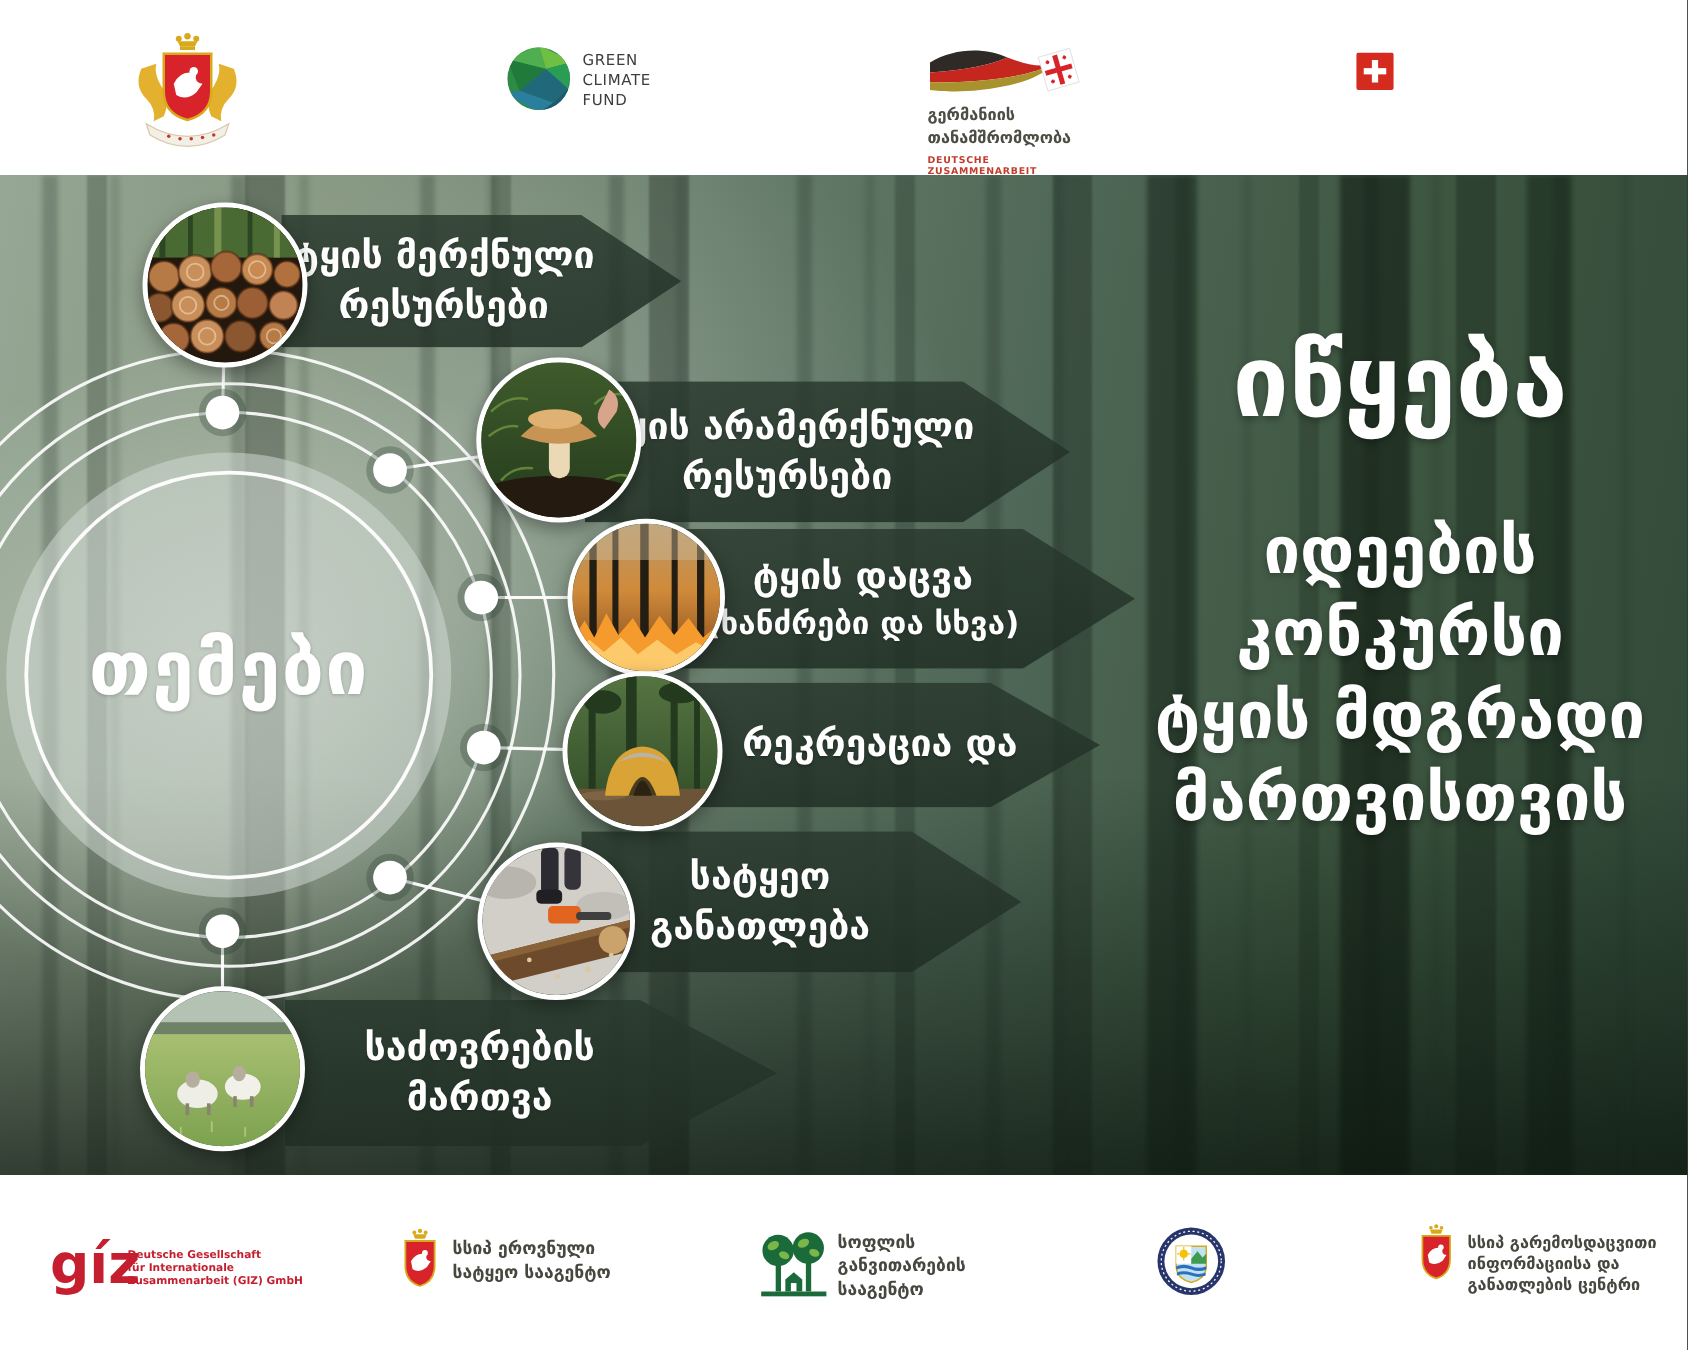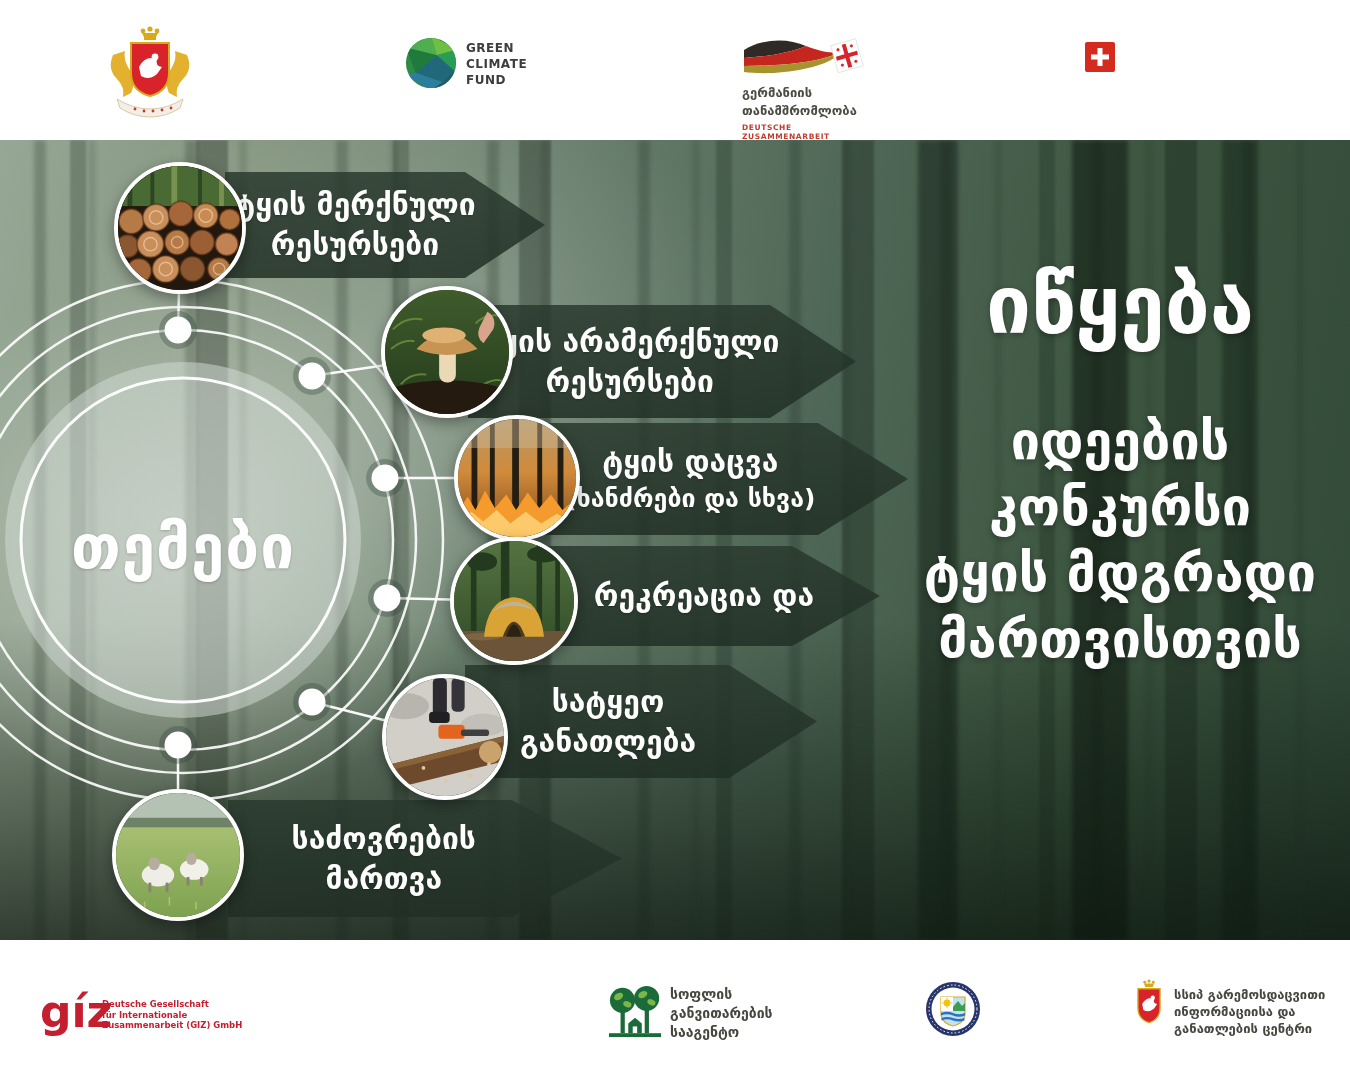--- a/index.html
+++ b/index.html
@@ -31,32 +31,32 @@
     background:linear-gradient(rgba(41,57,45,.84), rgba(32,46,36,.84));
     clip-path:polygon(0 0, calc(100% - var(--aw)) 0, 100% 50%, calc(100% - var(--aw)) 100%, 0 100%);}
   .banner .bl{font-size:30px;line-height:40px;padding-right:calc(var(--aw)*.75);
     text-shadow:0 1px 2px rgba(0,0,0,.25);}
   .banner .bl.sub{font-size:25px;line-height:34px;}
   
   .pcirc{position:absolute;z-index:4;border:4px solid #fff;border-radius:50%;overflow:hidden;
     box-sizing:border-box;box-shadow:0 5px 14px rgba(0,0,0,.35);background:#3a4c35;}
   .pcirc svg{display:block;width:100%;height:100%;}
   
-  .hub-label{position:absolute;left:33px;top:512px;width:300px;z-index:4;text-align:center;
+  .hub-label{position:absolute;left:33px;top:500px;width:300px;z-index:4;text-align:center;
     color:#fff;font-size:60px;font-weight:bold;letter-spacing:1px;text-shadow:0 1px 3px rgba(0,0,0,.2);}
   
   .announce-head{position:absolute;left:900px;top:259px;width:440px;z-index:5;text-align:center;
     color:#fff;font-size:80px;font-weight:bold;text-shadow:0 2px 6px rgba(0,0,0,.3);}
   .announce-sub{position:absolute;left:915px;top:408px;width:410px;z-index:5;text-align:center;
     color:#fff;font-size:52px;line-height:66px;font-weight:bold;text-shadow:0 2px 6px rgba(0,0,0,.3);}
   
   .topbar,.bottombar{position:absolute;left:0;width:1350px;height:140px;background:#fff;z-index:10;}
   .topbar{top:0;}.bottombar{top:940px;}
   .logo{position:absolute;z-index:11;}
-  .gcf-text{font-size:12px;line-height:16px;font-weight:700;letter-spacing:.5px;color:#3d3d3d;}
+  .gcf-text{font-size:12px;line-height:16px;font-weight:400;letter-spacing:.5px;color:#3d3d3d;}
   .gc-geo{font-size:13px;line-height:18px;font-weight:bold;color:#4c4c44;}
   .gc-red{font-size:7.5px;letter-spacing:.6px;color:#c23c2e;font-weight:bold;margin-top:3px;}
   .sdc-lines{font-size:8px;line-height:9.5px;color:#73736d;}
   .sdc-bold{font-size:8px;line-height:10px;color:#33332e;font-weight:bold;margin-top:7px;}
   .giz-word{font-size:44px;font-weight:bold;color:#c41e2f;line-height:44px;}
   .giz-lines{font-size:8.5px;line-height:10.5px;color:#c41e2f;font-weight:600;}
   .geo-agency{font-size:14px;line-height:19px;font-weight:bold;color:#474740;}
   .geo-agency.small{font-size:13px;line-height:17px;}
 </style>
 </head>
@@ -399,20 +399,37 @@
 
   <div class="logo" style="left:40px;top:990px;width:220px;height:60px;">
     <div class="giz-word" style="position:absolute;left:0;top:0;">gíz</div>
     <div class="giz-lines" style="position:absolute;left:62px;top:9px;">
       <div>Deutsche Gesellschaft</div>
       <div>für Internationale</div>
       <div>Zusammenarbeit (GIZ) GmbH</div>
     </div>
   </div>
 
+  <div class="logo" style="left:318px;top:982px;width:220px;height:60px;">
+    <svg viewBox="0 0 40 60" style="position:absolute;left:0;top:0;width:36px;height:54px;">
+      <g fill="#d9a91c">
+          <path d="M14 6 h12 l-1.6 4 h-8.8 z"></path>
+          <circle cx="15" cy="4.4" r="1.7"></circle>
+          <circle cx="20" cy="3" r="1.9"></circle>
+          <circle cx="25" cy="4.4" r="1.7"></circle>
+        </g>
+      <path d="M7 12 h26 v22 q0 14 -13 18 q-13 -4 -13 -18 z" fill="#d8232a" stroke="#d9a91c" stroke-width="1.6"></path>
+      <path d="M12 30 q5 -9 14 -6 q-1.6 5.4 3.6 6 l-3.6 5.4 q-6.4 5.4 -12.6 1.6 z" fill="#fff"></path>
+      <circle cx="24.4" cy="22.6" r="2.6" fill="#fff"></circle>
+    </svg>
+    <div class="geo-agency" style="position:absolute;left:44px;top:8px;">
+      <div>სსიპ ეროვნული</div>
+      <div>სატყეო სააგენტო</div>
+    </div>
+  </div>
 
   <div class="logo" style="left:607px;top:983px;width:210px;height:60px;">
     <svg viewBox="0 0 60 58" style="position:absolute;left:0;top:0;width:58px;height:56px;">
       <circle cx="16" cy="18" r="13" fill="#1b6b3a"></circle>
       <ellipse cx="12" cy="14" rx="5" ry="3.4" fill="#7ab648" transform="rotate(-28 12 14)"></ellipse>
       <ellipse cx="21" cy="22" rx="4.4" ry="3" fill="#7ab648" transform="rotate(24 21 22)"></ellipse>
       <circle cx="41" cy="16" r="13" fill="#1b6b3a"></circle>
       <ellipse cx="37" cy="12" rx="5" ry="3.4" fill="#7ab648" transform="rotate(-28 37 12)"></ellipse>
       <ellipse cx="46" cy="20" rx="4.4" ry="3" fill="#7ab648" transform="rotate(24 46 20)"></ellipse>
       <rect x="14" y="29" width="4.4" height="23" fill="#1b6b3a"></rect>

